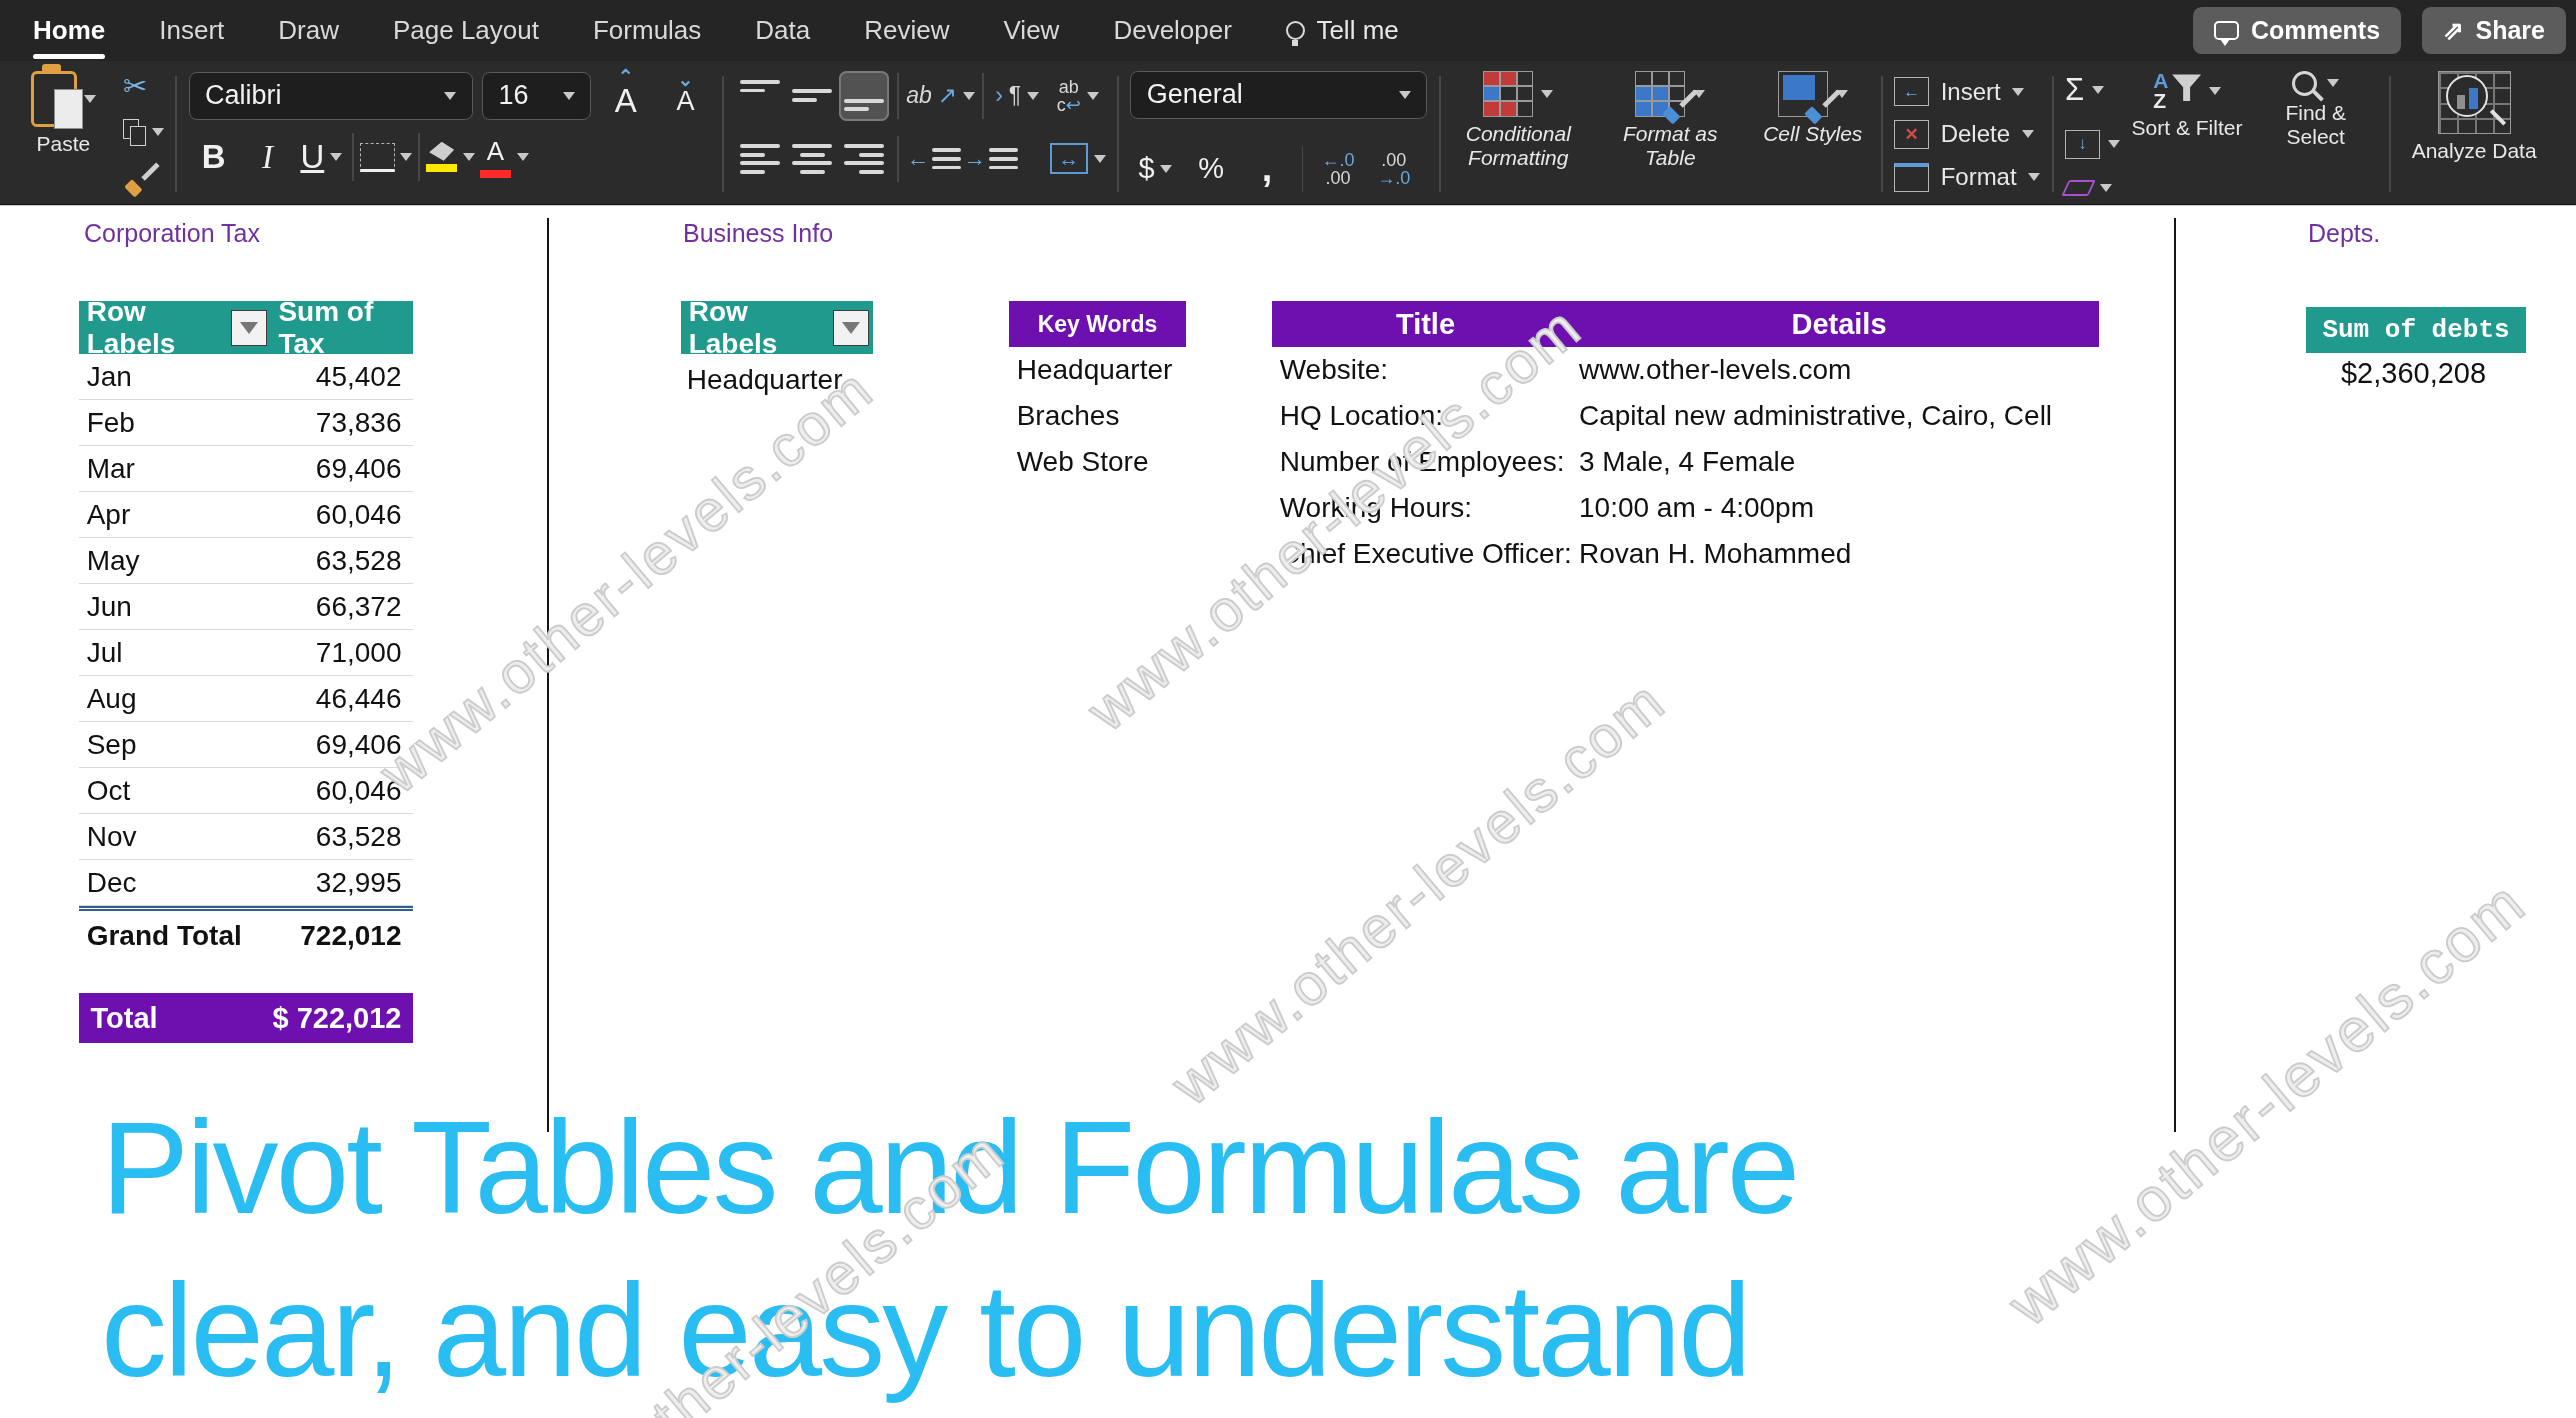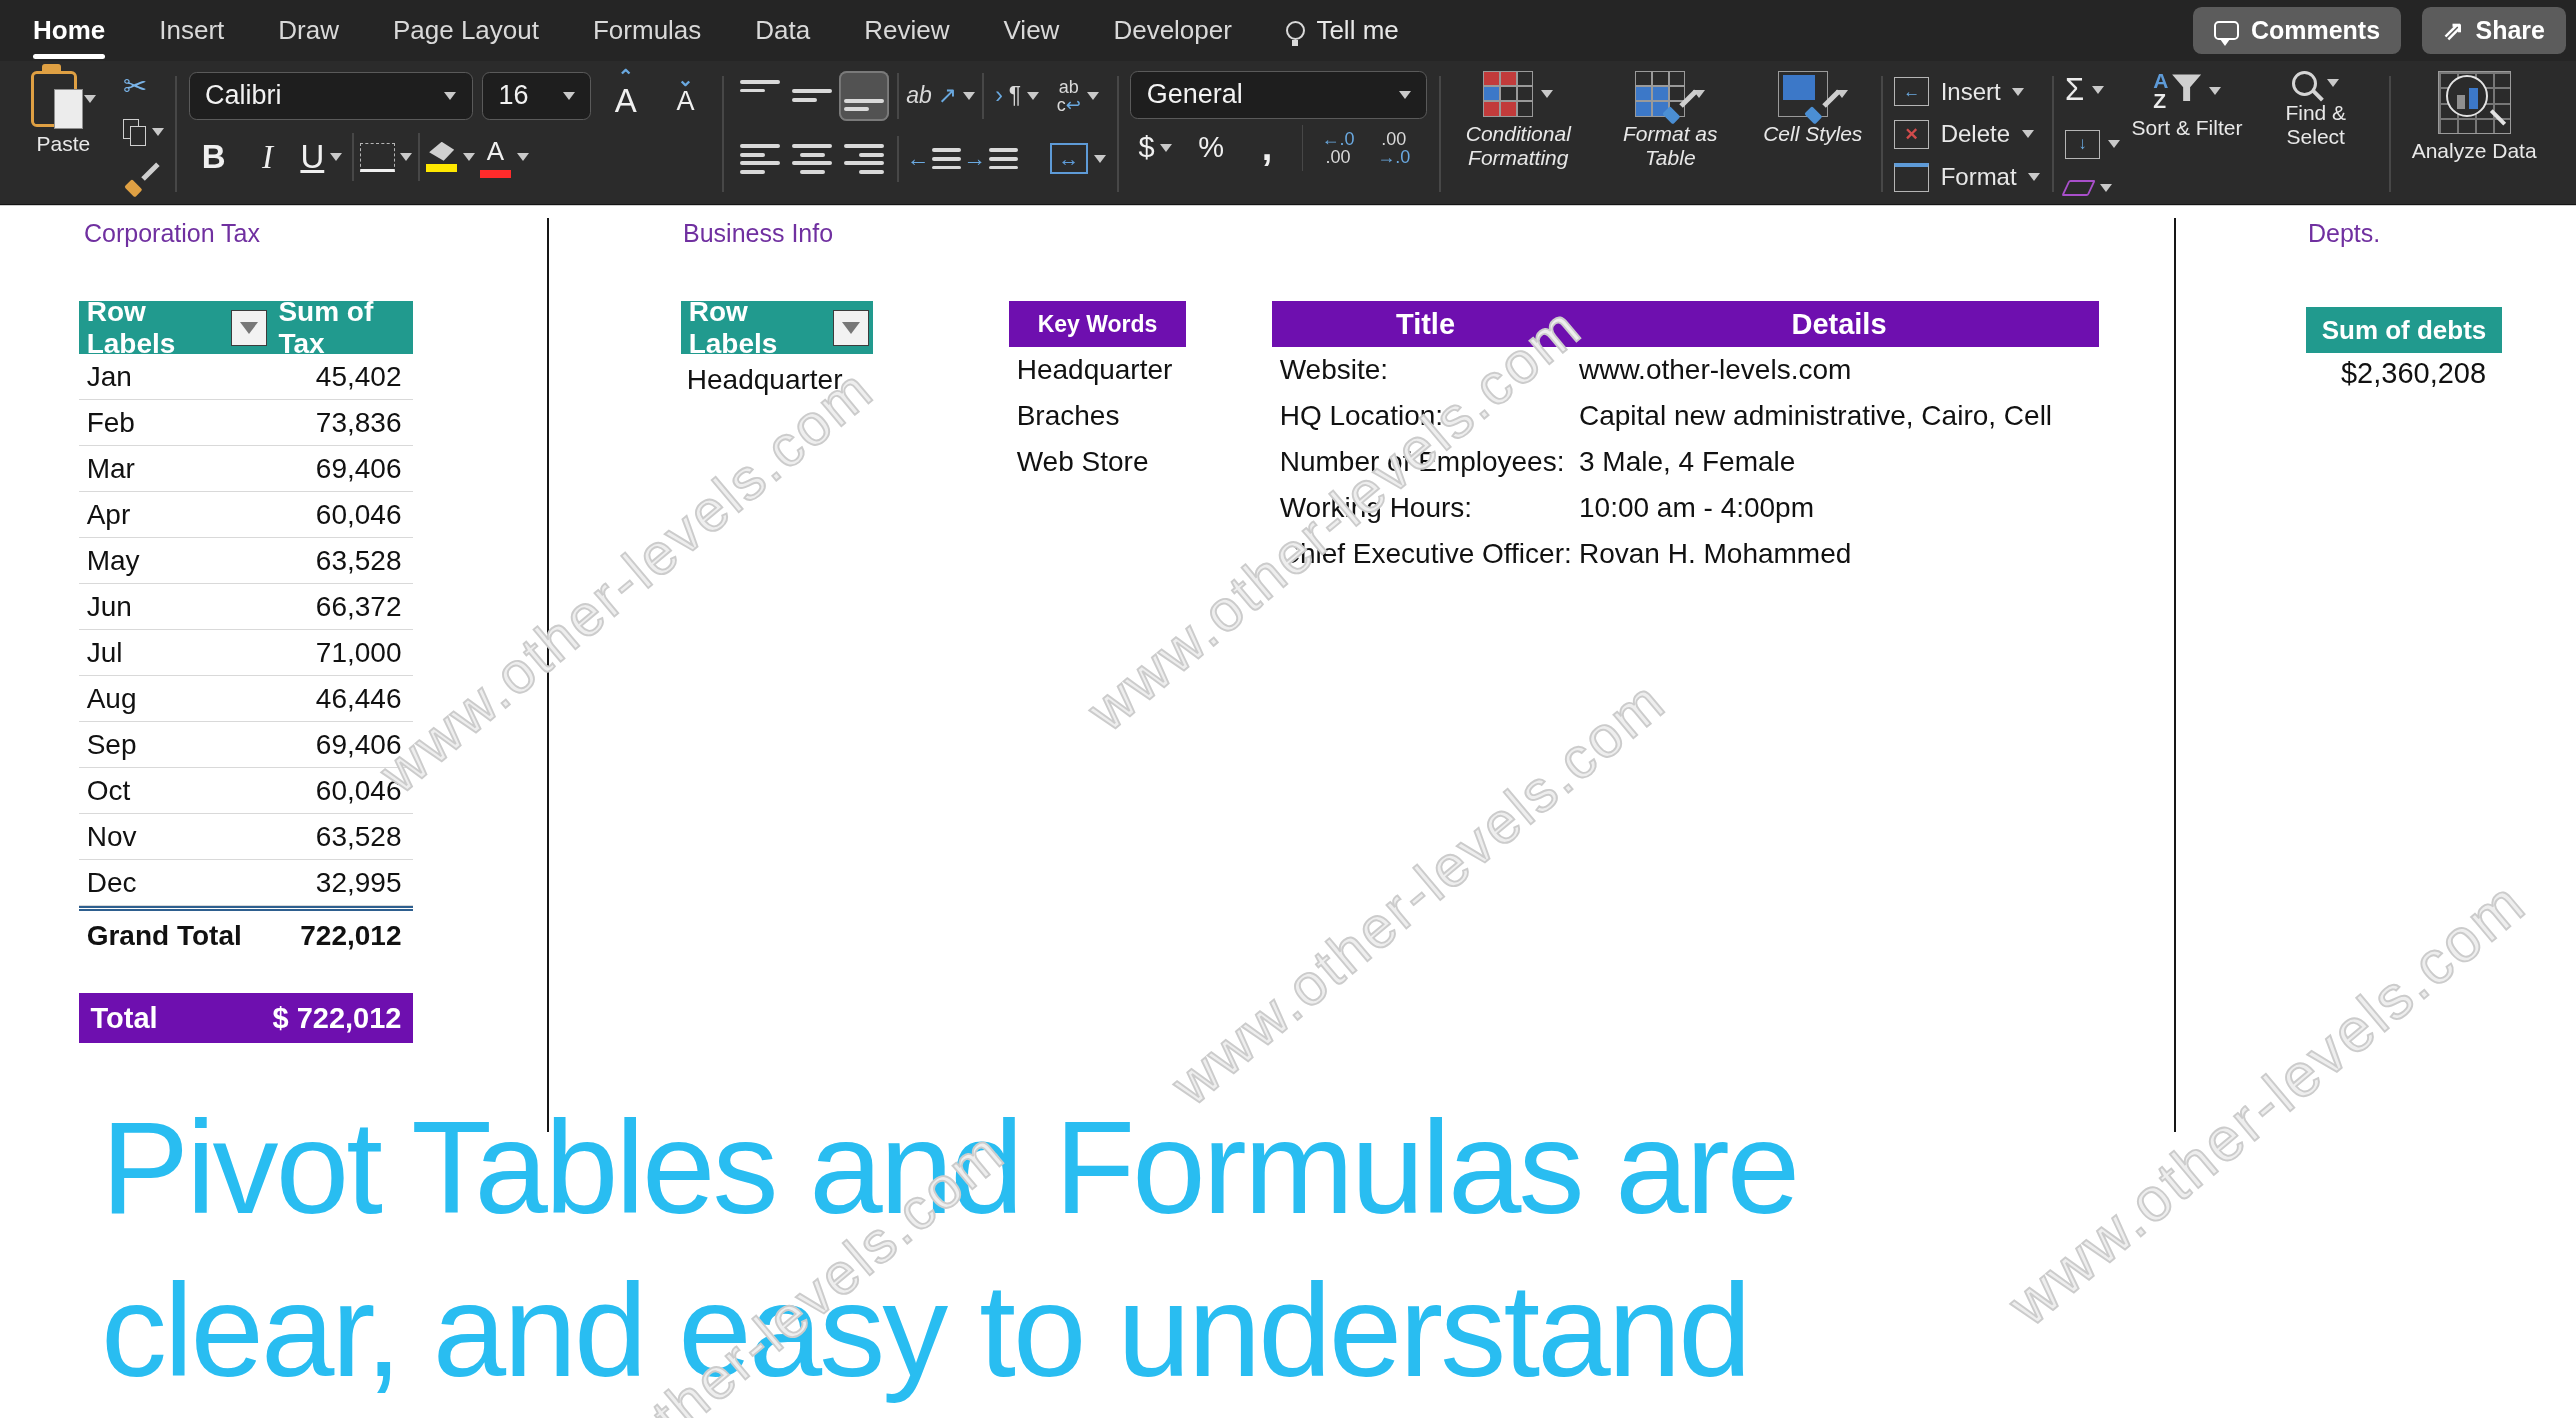--- a/index.html
+++ b/index.html
@@ -149,21 +149,21 @@
   .keywords .item { font-size:28px; height:46px; display:flex; align-items:center; padding-left:7.7px; }
 
   .infotable { position:absolute; left:1272px; top:95px; width:827px; }
   .infotable .head { height:46px; font-size:29px; }
   .infotable .head .t { width:307px; text-align:center; }
   .infotable .head .d { flex:1; text-align:center; }
   .irow { display:flex; height:46px; align-items:center; font-size:28px; }
   .irow .t { width:307px; padding-left:7.7px; flex:none; }
   .irow .d { flex:1; }
 
-  .depts-head { position:absolute; left:2306px; top:101px; width:196px; height:46px; font-size:26px; justify-content:center; }
+  .depts-head { position:absolute; left:2306px; top:101px; width:220px; height:46px; font-size:26px; justify-content:center;font-family:Liberation Mono, monospace; }
   .depts-val { position:absolute; left:2296px; top:151px; width:192px; text-align:right; font-size:29px; padding-right:1.9px; }
 
   .banner { position:absolute; left:101px; color:#29BDF1; font-size:132px; letter-spacing:-2.9px; white-space:nowrap; z-index:2; }
   .banner.l1 { top:886px; } .banner.l2 { top:1049px; }
 
   .wm { position:absolute; font-size:58px; letter-spacing:2.9px; color:#eeeeee;
         -webkit-text-stroke:1.9px #cccccc; transform:translate(-50%,-50%) rotate(-40deg);
         white-space:nowrap; z-index:5; pointer-events:none; }
 </style>
 </head>
@@ -370,21 +370,21 @@
       <div class="iconbtn">
         <span class="merge">
             <span>↔</span>
           </span>
         <span class="chev"></span>
       </div>
     </div>
 
     <div class="vdiv"></div>
 
-    <div class="rgroup" style="gap:4px;">
+    <div class="rgroup" style="gap:25px;">
       <div class="combo" style="width:297px;">
         <span>General</span>
         <span class="chev"></span>
       </div>
       <div class="rrow" style="gap:5.8px;">
         <div class="iconbtn">
             <span class="fbig" style="font-size:29px;">$</span>
             <span class="chev"></span>
           </div>
         <div class="iconbtn">

